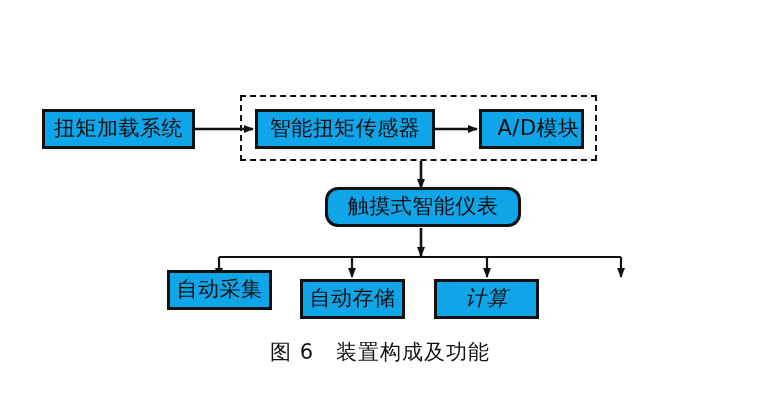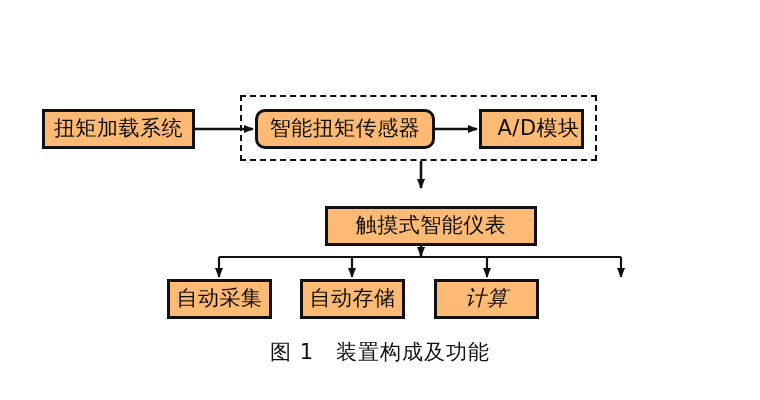--- a/index.html
+++ b/index.html
@@ -23,21 +23,21 @@
   }
   .svg-layer {
     position: absolute;
     left: 0; top: 0;
     width: 760px;
     height: 400px;
   }
   .node {
     position: absolute;
     box-sizing: border-box;
-    background: #fdba74;
+    background: #0ea5e9;
     border: 3px solid #111111;
     display: flex;
     align-items: center;
     justify-content: center;
     text-align: center;
     line-height: 1;
     white-space: nowrap;
     color: #0d0d0d;
     letter-spacing: 0.5px;
   }
@@ -93,40 +93,40 @@
     <line x1="219" y1="257" x2="219" y2="277" stroke="#111111" stroke-width="2.2" marker-end="url(#arrowhead)"></line>
     <line x1="352" y1="257" x2="352" y2="277" stroke="#111111" stroke-width="2.2" marker-end="url(#arrowhead)"></line>
     <line x1="487" y1="257" x2="487" y2="277" stroke="#111111" stroke-width="2.2" marker-end="url(#arrowhead)"></line>
     <line x1="621" y1="257" x2="621" y2="277" stroke="#111111" stroke-width="2.2" marker-end="url(#arrowhead)"></line>
   </svg>
 
   <div class="node" style="left:42px; top:109px; width:153px; height:40px;">
     <span class="node-label">扭矩加载系统</span>
   </div>
 
-  <div class="node" style="left:255px; top:109px; width:180px; height:40px;border-radius:10px;">
+  <div class="node" style="left:255px; top:109px; width:180px; height:40px;">
     <span class="node-label">智能扭矩传感器</span>
   </div>
 
   <div class="node" style="left:479px; top:109px; width:105px; height:40px;padding-left:14px;">
     <span class="node-label">A/D模块</span>
   </div>
 
-  <div class="node" style="left:325px; top:206px; width:212px; height:40px;">
+  <div class="node" style="left:325px; top:187px; width:196px; height:40px;border-radius:13px;">
     <span class="node-label">触摸式智能仪表</span>
   </div>
 
-  <div class="node small" style="left:167px; top:279px; width:105px; height:40px;">
+  <div class="node small" style="left:167px; top:270px; width:105px; height:40px;">
     <span class="node-label">自动采集</span>
   </div>
 
   <div class="node small" style="left:300px; top:279px; width:105px; height:40px;">
     <span class="node-label">自动存储</span>
   </div>
 
   <div class="node small" style="left:434px; top:279px; width:105px; height:40px;font-style:italic;">
     <span class="node-label">计算</span>
   </div>
 
 
-  <div class="caption" style="top:338px;">图 1　装置构成及功能</div>
+  <div class="caption" style="top:338px;">图 6　装置构成及功能</div>
 
 </div>
 
 </body></html>

